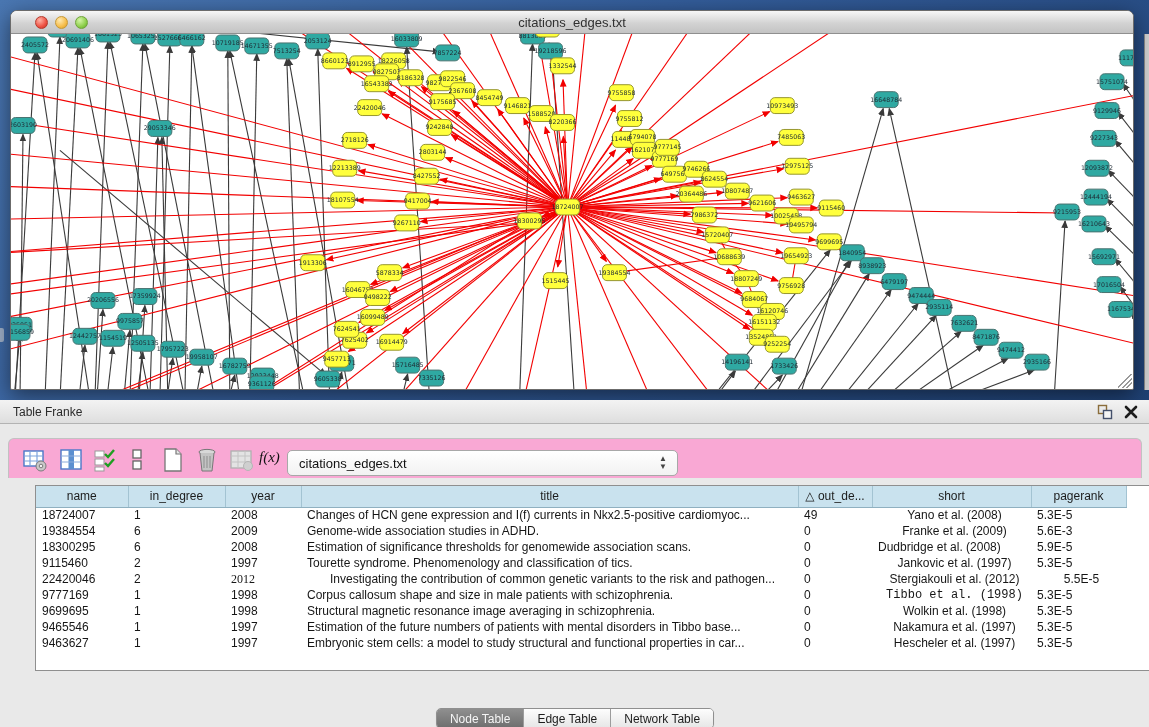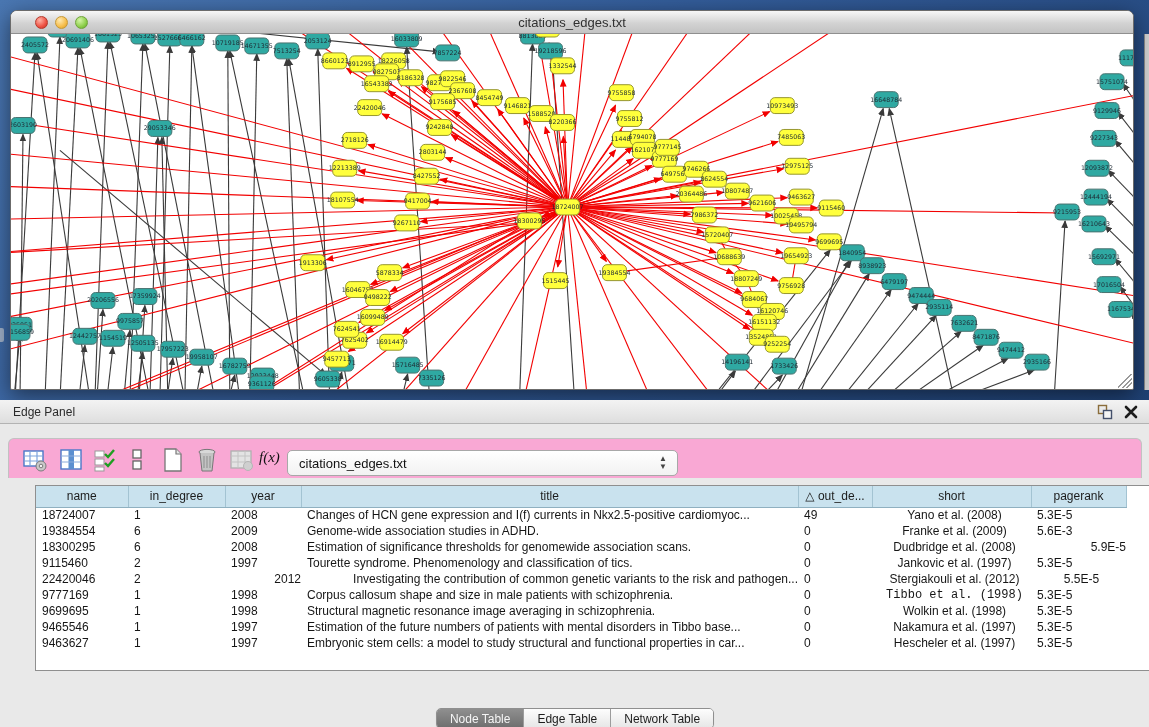--- a/index.html
+++ b/index.html
@@ -796,21 +796,21 @@
               </g>
             </g>
         </svg>
         <div class="grip"></div>
       </div>
     </div>
   </div>
 
   <div id="tablepanel">
     <div id="panelhdr">
-      <span class="ptitle">Edge Panel</span>
+      <span class="ptitle">Table Franke</span>
       <svg class="hdr-ic" id="floatic" viewBox="0 0 16 16">
         <rect x="1.5" y="1.5" width="8" height="8" fill="none" stroke="#8a6d3b" stroke-width="1.4"></rect>
         <rect x="6.5" y="6.5" width="8" height="8" fill="#f5f5f5" stroke="#44506b" stroke-width="1.4"></rect>
       </svg>
       <svg class="hdr-ic" id="closeic" viewBox="0 0 16 16">
         <path d="M3,3 L13,13 M13,3 L3,13" stroke="#1c1c1c" stroke-width="2.6" stroke-linecap="round"></path>
       </svg>
     </div>
 
     <div id="panelbody">
@@ -903,39 +903,39 @@
                 <td style="text-align: center;">Franke et al. (2009)</td>
                 <td style="text-align: left;">5.6E-3</td>
                 <td></td>
               </tr>
               <tr class="datarow">
                 <td style="text-align: left;">18300295</td>
                 <td style="text-align: left;">6</td>
                 <td style="text-align: left;">2008</td>
                 <td style="text-align: left;">Estimation of significance thresholds for genomewide association scans.</td>
                 <td style="text-align: left;">0</td>
-                <td style="text-align: center;">Dudbridge et al. (2008)</td>
-                <td style="text-align: right;">5.9E-5</td>
+                <td style="text-align: left;">Dudbridge et al. (2008)</td>
+                <td style="text-align: left;">5.9E-5</td>
                 <td></td>
               </tr>
               <tr class="datarow">
                 <td style="text-align: left;">9115460</td>
                 <td style="text-align: left;">2</td>
                 <td style="text-align: left;">1997</td>
                 <td style="text-align: left;">Tourette syndrome. Phenomenology and classification of tics.</td>
                 <td style="text-align: left;">0</td>
                 <td style="text-align: center;">Jankovic et al. (1997)</td>
                 <td style="text-align: left;">5.3E-5</td>
                 <td></td>
               </tr>
               <tr class="datarow">
                 <td style="text-align: left;">22420046</td>
                 <td style="text-align: left;">2</td>
-                <td style="text-align: right;">2012</td>
-                <td style="text-align: right;">Investigating the contribution of common genetic variants to the risk and pathogen...</td>
+                <td style="text-align: left; font-family: Liberation Serif, serif;">2012</td>
+                <td style="text-align: center;">Investigating the contribution of common genetic variants to the risk and pathogen...</td>
                 <td style="text-align: left;">0</td>
                 <td style="text-align: center;">Stergiakouli et al. (2012)</td>
                 <td style="text-align: center;">5.5E-5</td>
                 <td></td>
               </tr>
               <tr class="datarow">
                 <td style="text-align: left;">9777169</td>
                 <td style="text-align: left;">1</td>
                 <td style="text-align: left;">1998</td>
                 <td style="text-align: left;">Corpus callosum shape and size in male patients with schizophrenia.</td>

